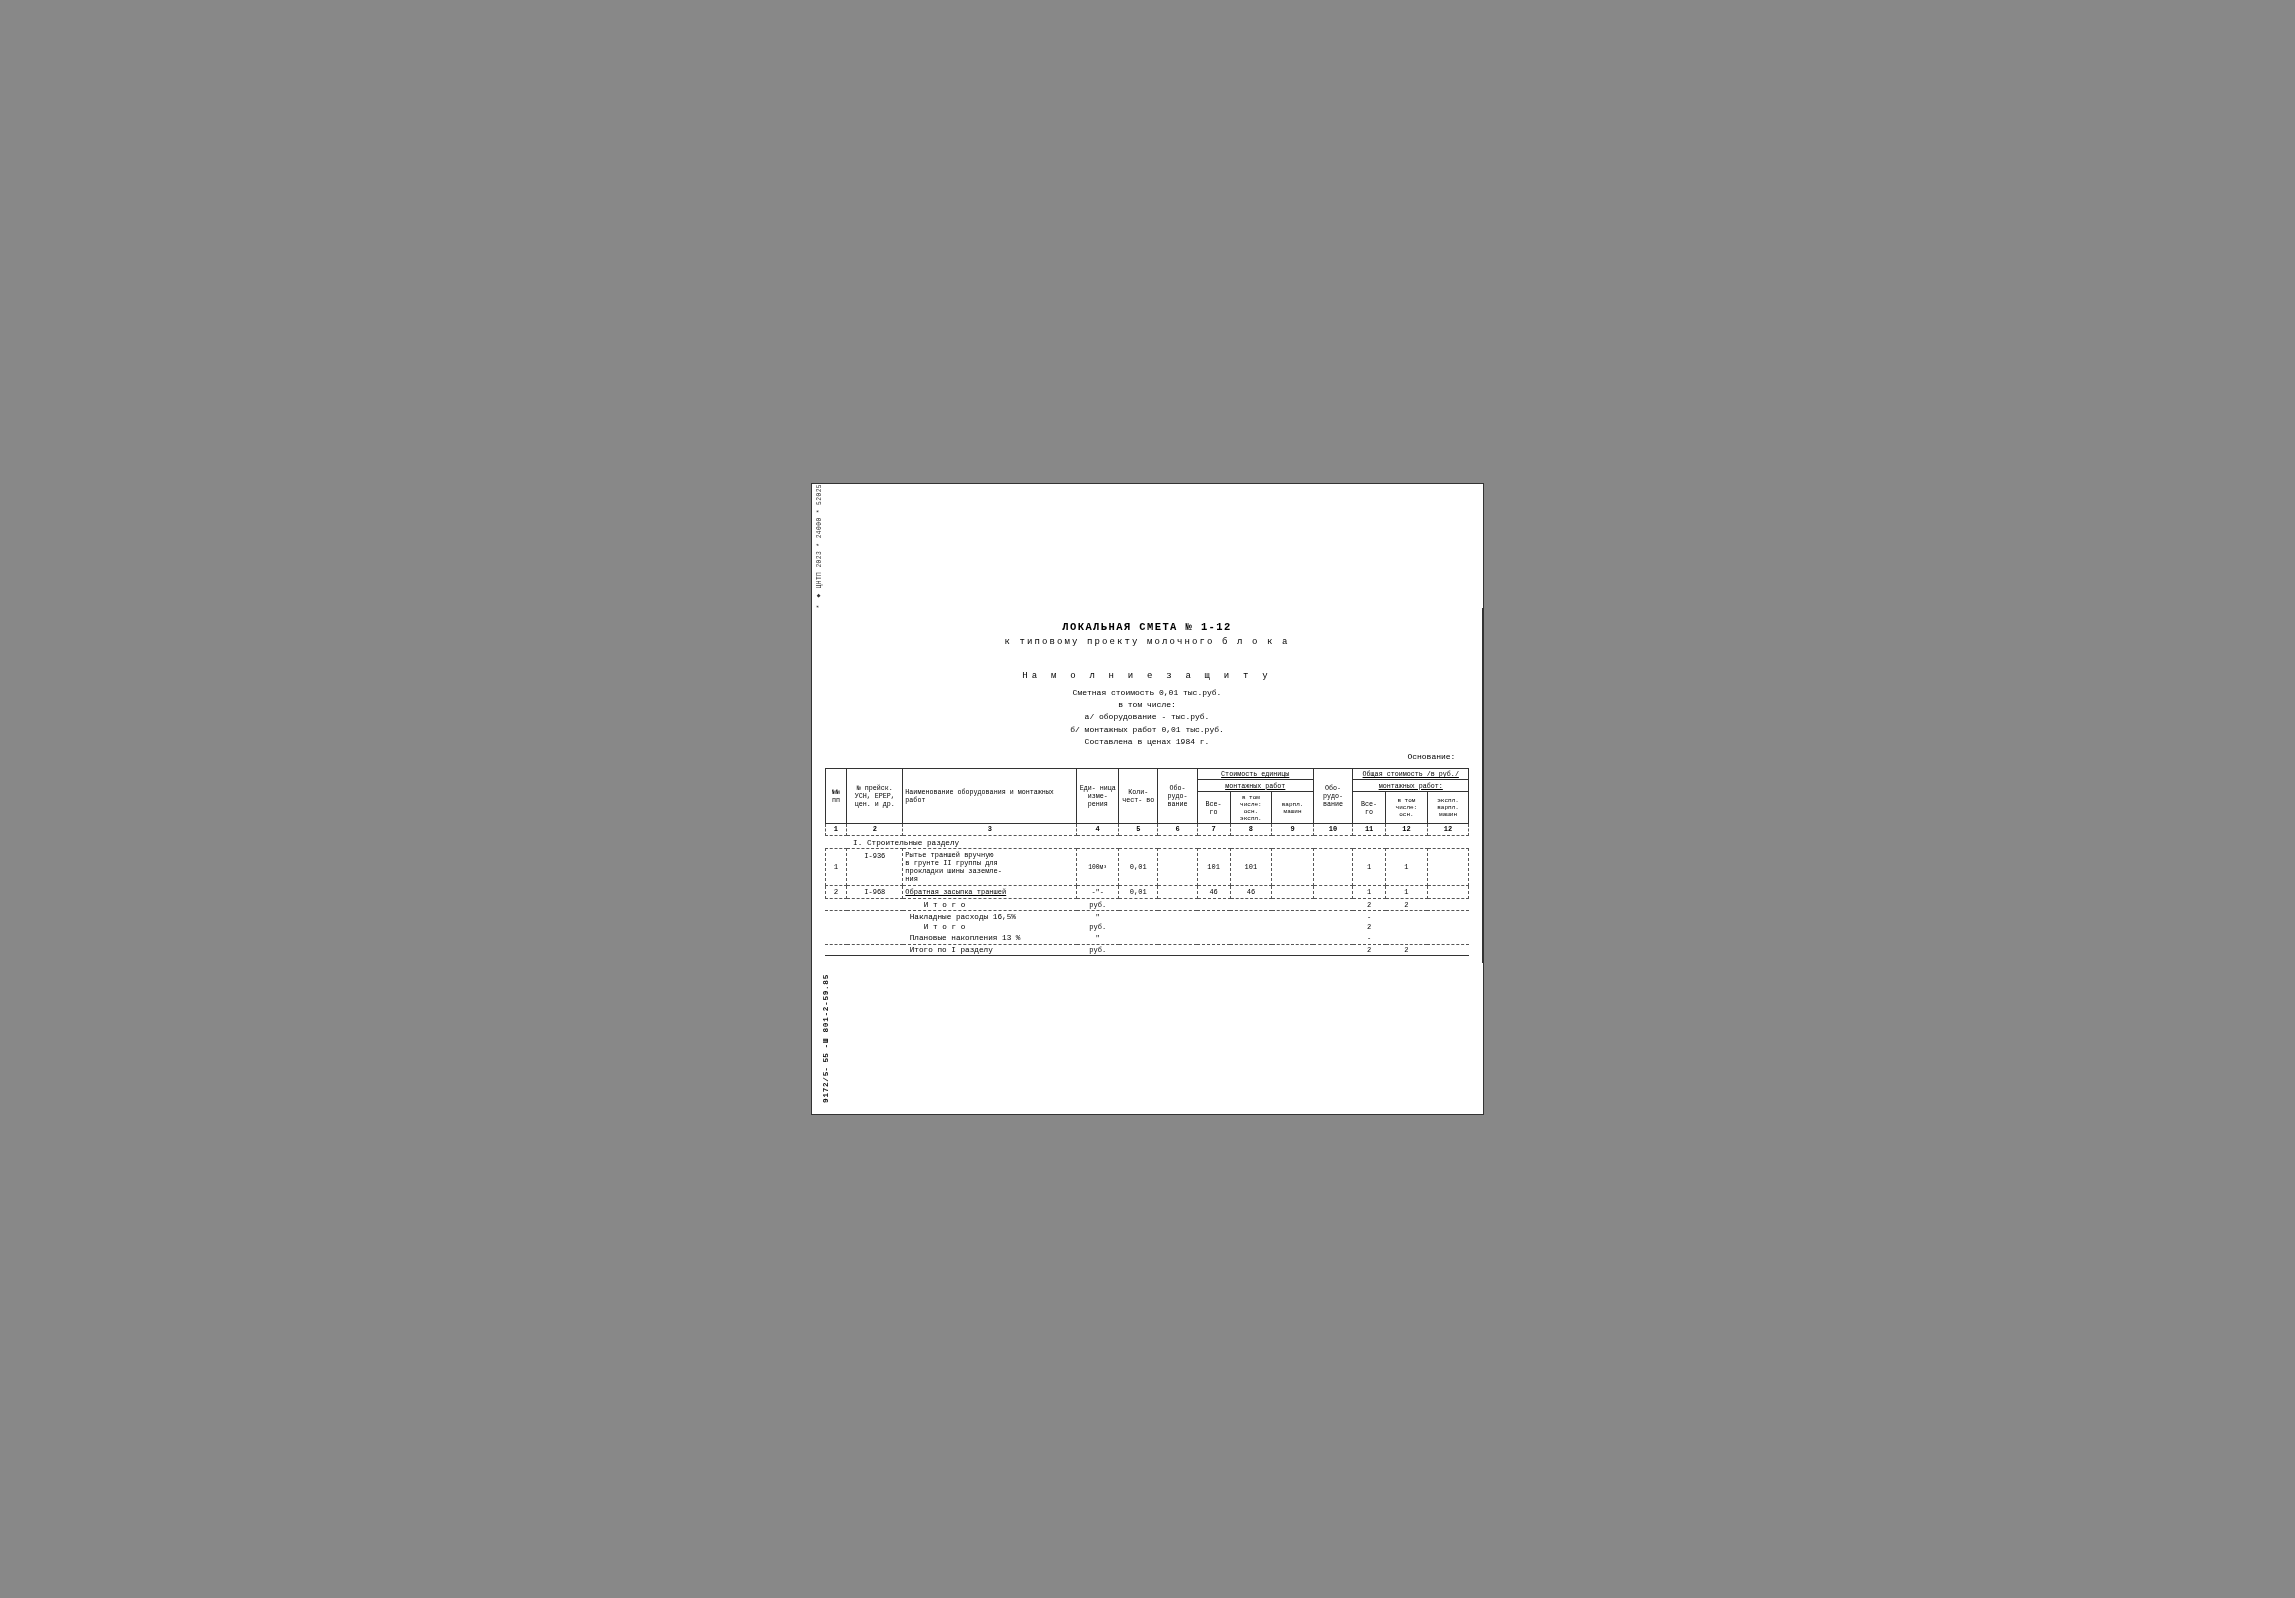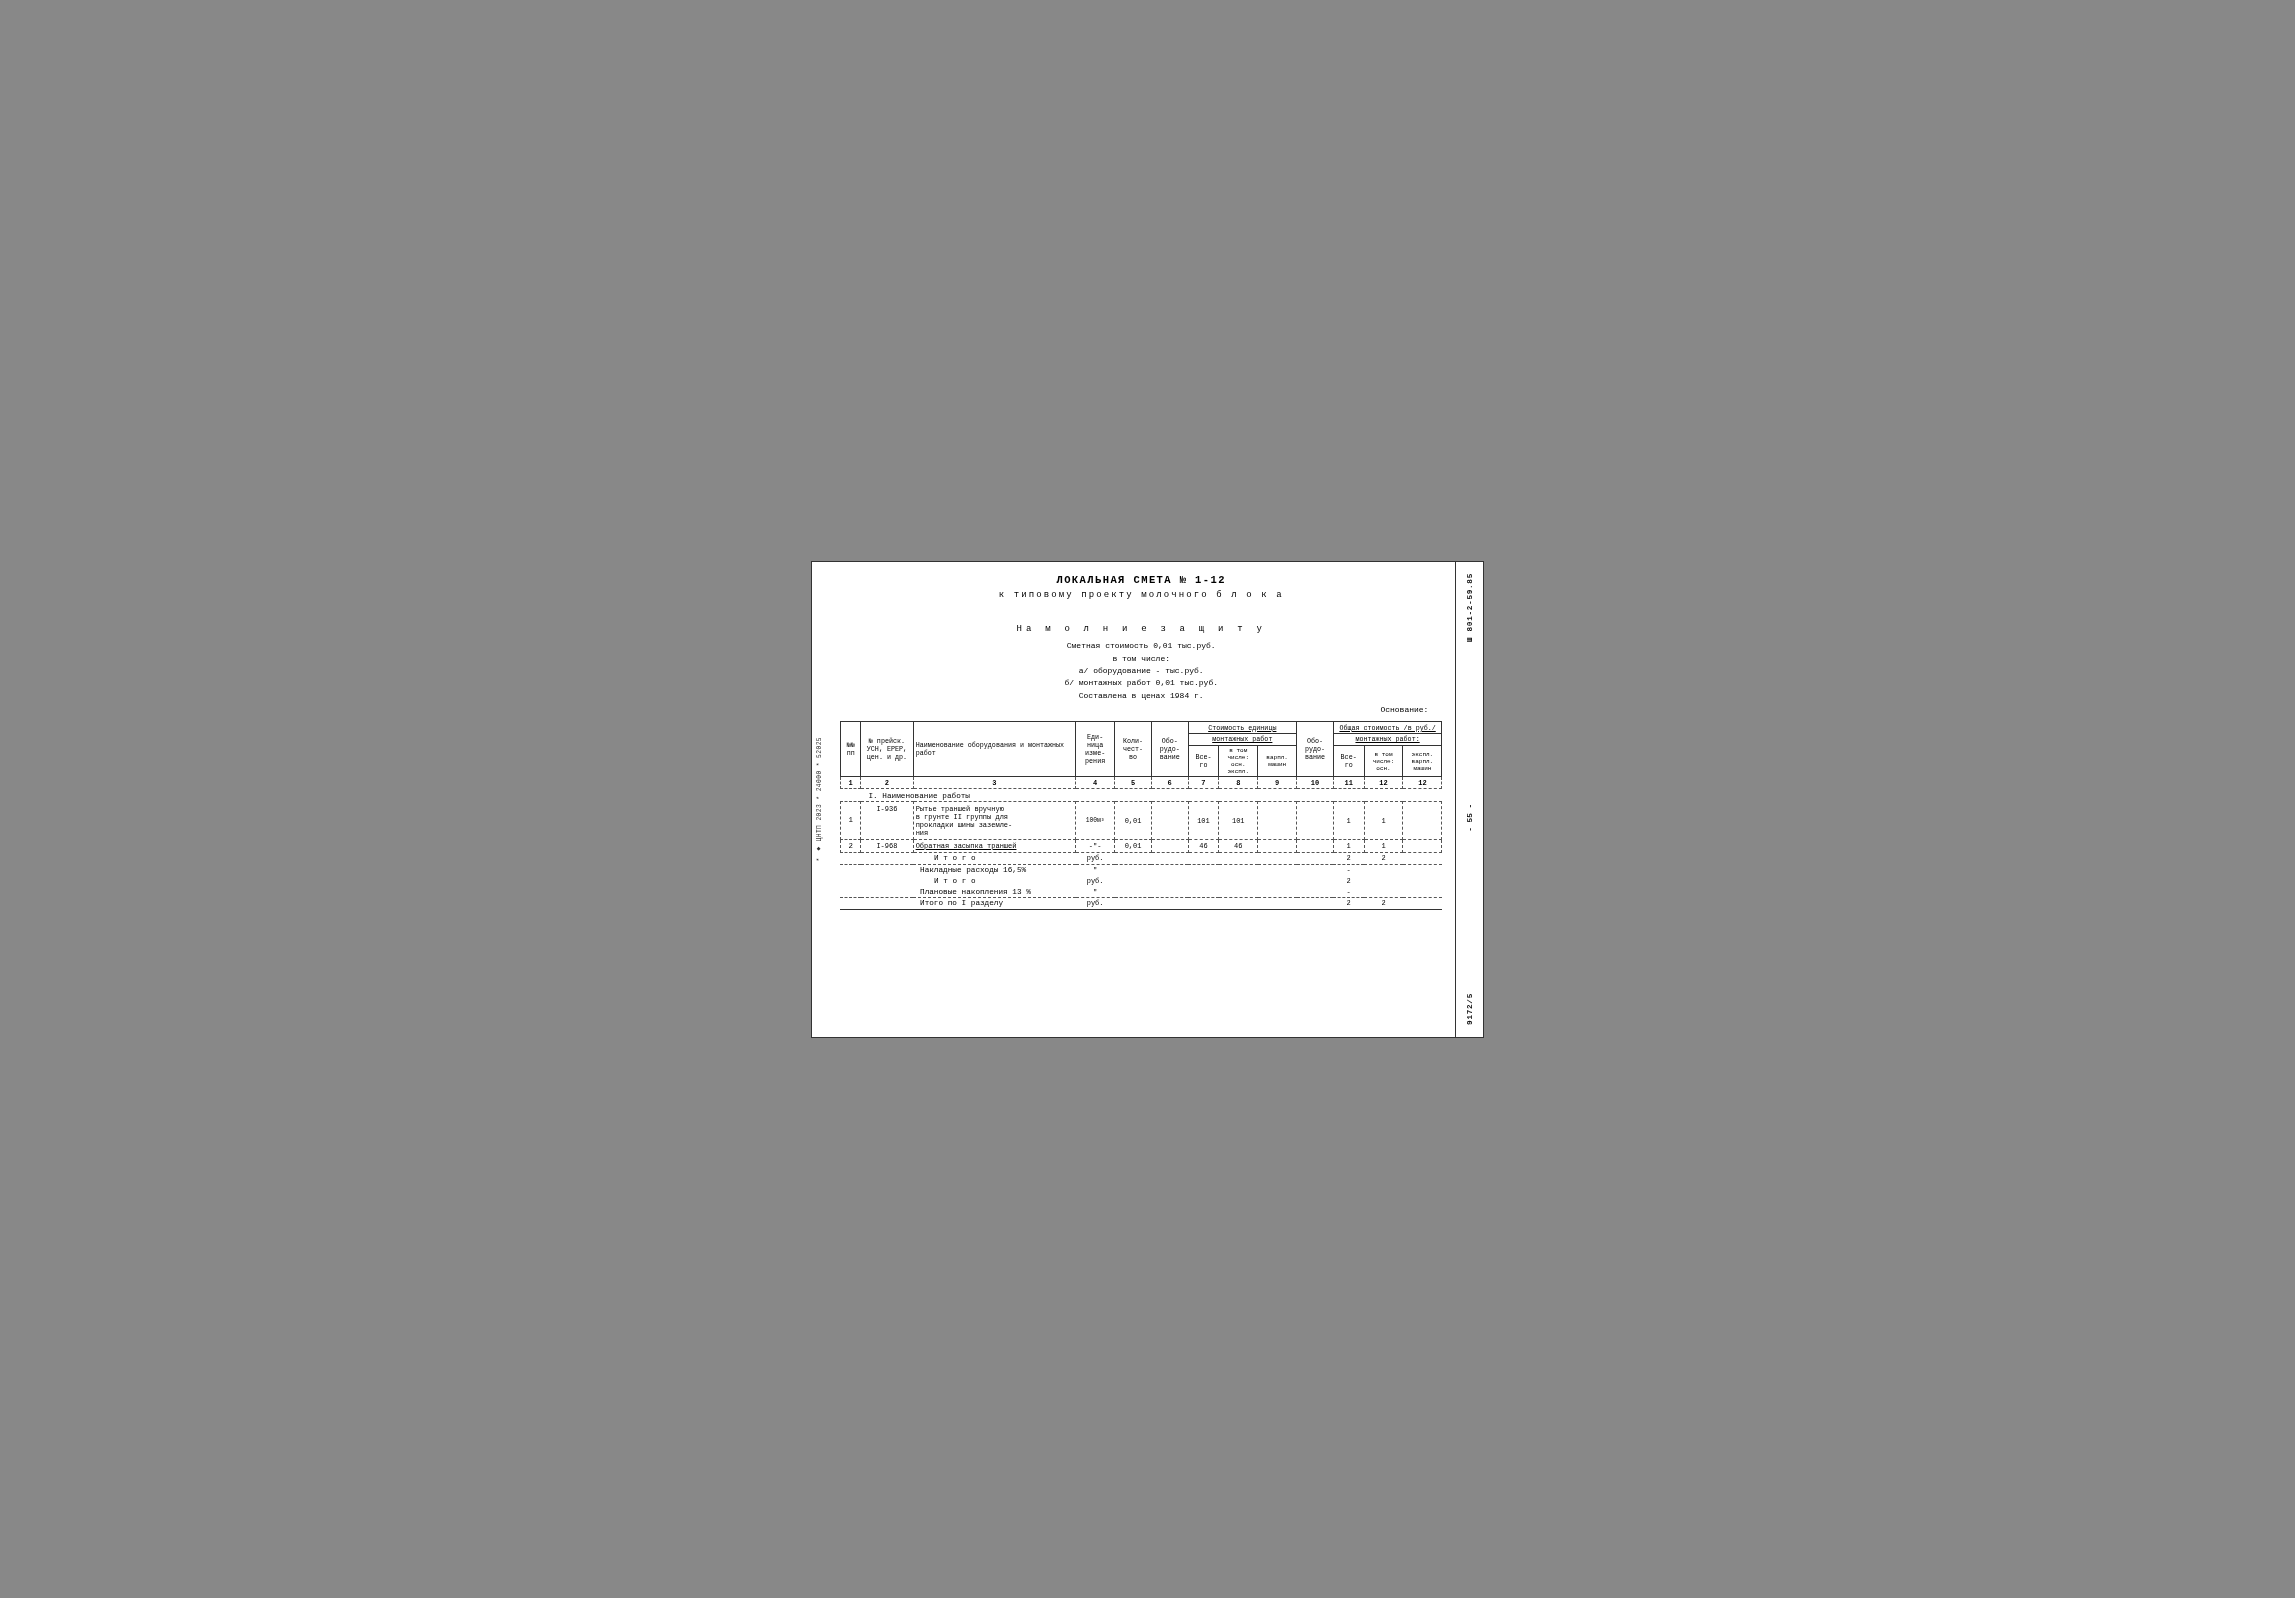--- a/index.html
+++ b/index.html
@@ -10,20 +10,21 @@
       align-items: center;
       min-height: 100vh;
       font-family: 'Courier New', Courier, monospace;
     }
     .page-wrapper {
       background: #fff;
       width: 673px;
       min-height: 477px;
       position: relative;
       display: flex;
+      flex-direction: column;
       border: 1.4px solid #333;
     }
     .main-content {
       flex: 1;
       padding: 12.6px 12.6px 7px 12.6px;
       border-right: 1.4px solid #333;
     }
     .right-sidebar {
       width: 27px;
       display: flex;
@@ -220,21 +221,21 @@
           <td style="border:0.7px dashed #555;">9</td>
           <td style="border:0.7px dashed #555;">10</td>
           <td style="border:0.7px dashed #555;">11</td>
           <td style="border:0.7px dashed #555;">12</td>
           <td style="border:0.7px dashed #555;">12</td>
         </tr>
       </thead>
       <tbody>
 
         <tr>
-          <td colspan="13" class="text-left" style="border:none; padding:2.8px 0 1.4px 28px; font-size:7.7px;">I. Наименование работы</td>
+          <td colspan="13" class="text-left" style="border:none; padding:2.8px 0 1.4px 28px; font-size:7.7px;">I. Строительные разделу</td>
         </tr>
 
         <tr>
           <td style="border:0.7px dashed #555; vertical-align:top; padding-top:14px;">1</td>
           <td style="border:0.7px dashed #555; vertical-align:top; padding-top:2.8px; font-size:7px;">I-936</td>
           <td class="text-left" style="border:0.7px dashed #555; font-size:7px; padding:2.1px;margin-top:25px;">Рытье траншей вручную<br>в грунте II группы для<br>прокладки шины заземле-<br>ния</td>
           <td style="border:0.7px dashed #555; font-size:6.3px;">100м³</td>
           <td style="border:0.7px dashed #555; font-size:7px;">0,01</td>
           <td style="border:0.7px dashed #555;"></td>
           <td style="border:0.7px dashed #555; font-size:7px;">101</td>

